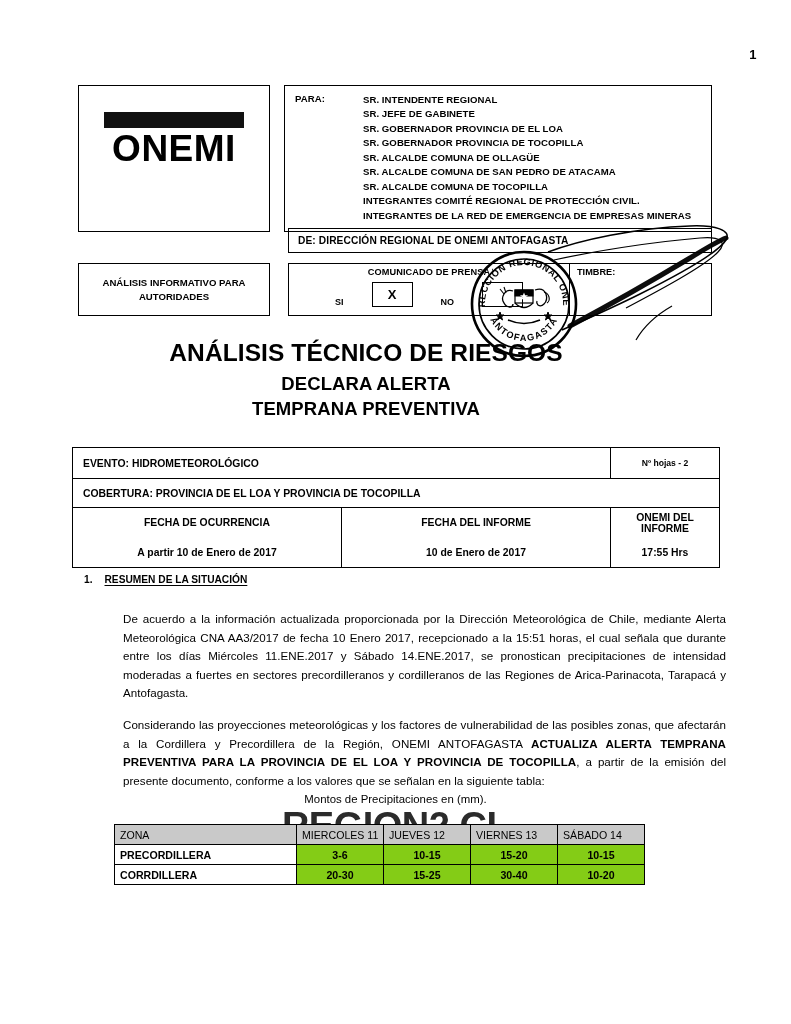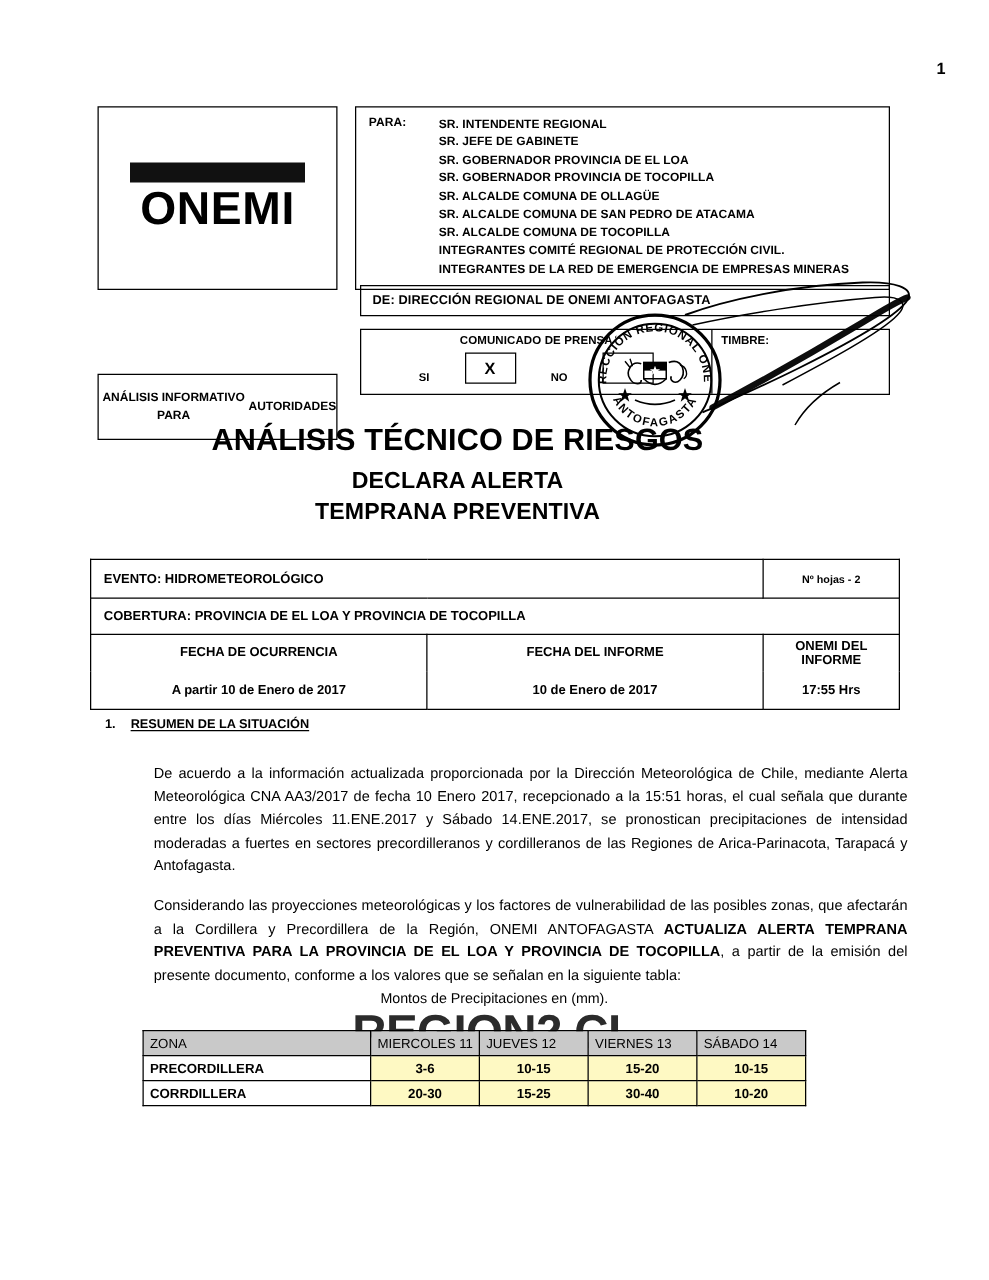--- a/index.html
+++ b/index.html
@@ -44,21 +44,21 @@
     gap: 14px;
   }
   .logo-box {
     width: 192px;
     border: 1.6px solid #000;
     box-sizing: border-box;
     display: flex;
     flex-direction: column;
     align-items: center;
     justify-content: flex-start;
-    padding-top: 44px;
+    padding-top: 26px;
   }
   .logo-bar {
     width: 140px;
     height: 16px;
     background: #111111;
     margin-bottom: 2px;
   }
   .logo-text {
     font-size: 37px;
     font-weight: 800;
@@ -68,20 +68,21 @@
   }
   .para-box {
     flex: 1;
     border: 1.6px solid #000;
     box-sizing: border-box;
     padding: 7px 8px 8px 10px;
   }
   .para-row {
     display: flex;
     align-items: flex-start;
+    gap: 12px;
   }
   .para-label {
     font-size: 9.6px;
     font-weight: 700;
     width: 56px;
     flex: none;
     padding-top: 0px;
     letter-spacing: 0.1px;
   }
   .para-list {
@@ -117,26 +118,25 @@
   
   .row2-left {
     position: absolute;
     left: 78px;
     top: 263px;
     width: 192px;
     height: 53px;
     border: 1.6px solid #000;
     box-sizing: border-box;
     display: flex;
-    flex-direction: row;
+    flex-direction: column;
     align-items: center;
     justify-content: center;
     text-align: center;
     line-height: 14px;
-    margin-top: 36px;
   }
   .row2-left span {
     font-size: 9.6px;
     font-weight: 700;
     display: block;
   }
   .row2-right {
     position: absolute;
     left: 288px;
     top: 263px;
@@ -351,21 +351,21 @@
   }
   .precip-table th.zona-h { width: 176px; }
   .precip-table td.zona-c {
     text-align: left;
     padding-left: 5px;
     background: #ffffff;
   }
   .precip-table td {
     text-align: center;
     font-weight: 700;
-    background: #fef9c3;
+    background: #84cc16;
   }
 </style>
 </head>
 <body>
 
 <div class="page">
 
   <div class="page-number">1</div>
 
   <div class="header-wrap">

